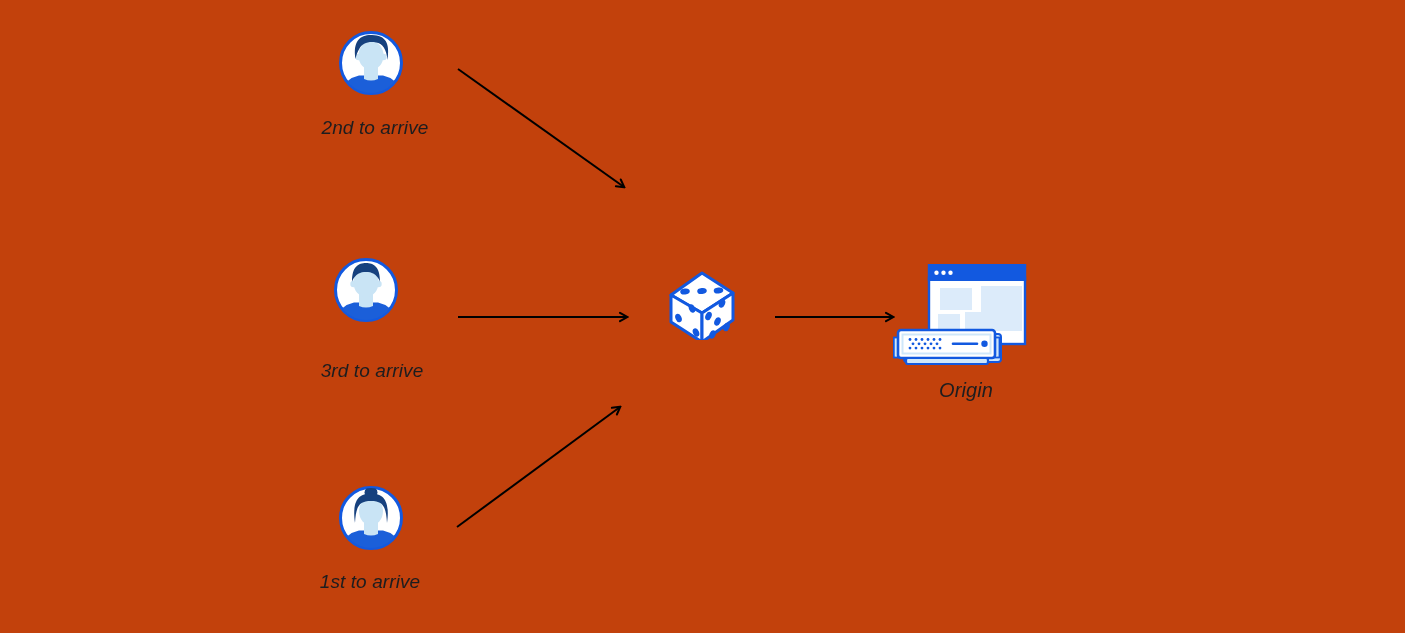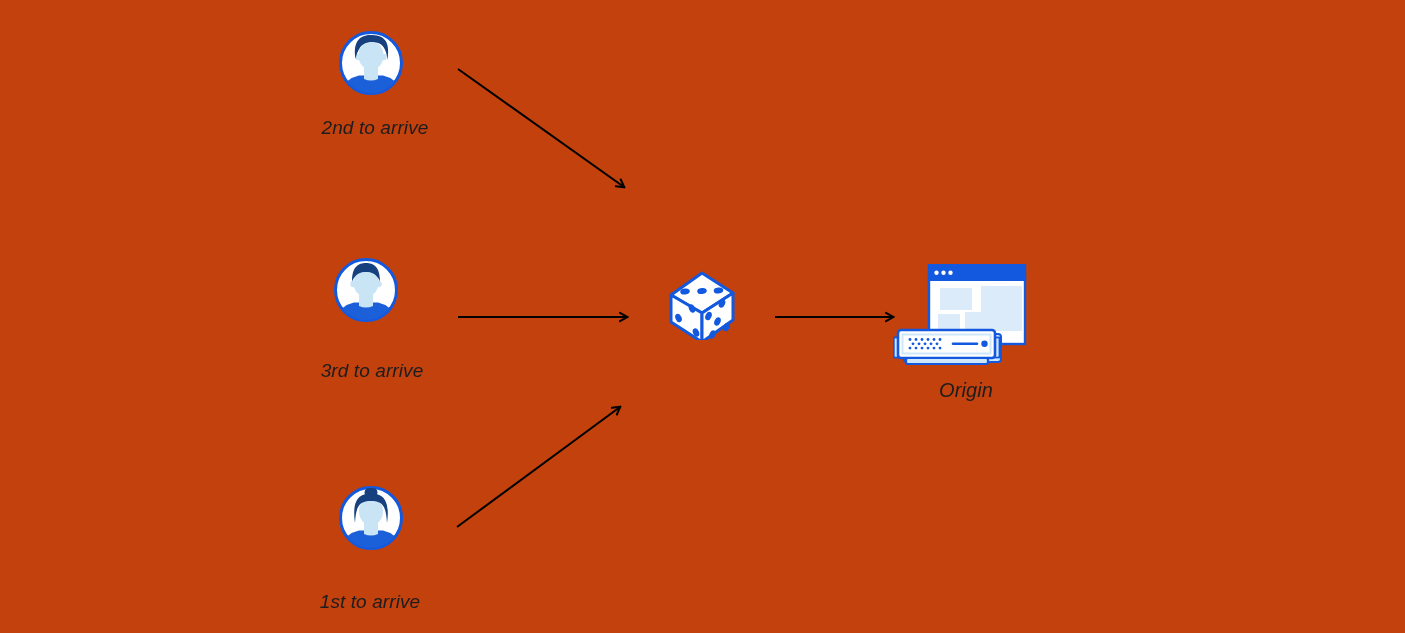--- a/index.html
+++ b/index.html
@@ -108,21 +108,21 @@
       <circle cx="33" cy="33" r="30.5" fill="#ffffff" stroke="#1259e0" stroke-width="3"></circle>
       <g clip-path="url(#ac3)">
         <path d="M2,66 Q5,49 21,45.5 L45,45.5 Q61,49 64,66 Z" fill="#1b5fd9"></path>
         <path d="M26,32 H40 V49 Q33,52 26,49 Z" fill="#c9e4f5"></path>
         <ellipse cx="33" cy="7.5" rx="6.5" ry="5.5" fill="#16417e"></ellipse>
         <ellipse cx="33" cy="26" rx="12" ry="14.5" fill="#c9e4f5"></ellipse>
         <path d="M17,38 C13.5,14 22,8.5 33,8.5 C44,8.5 52.5,14 49,38 C48,22 45.5,16 33,16 C20.5,16 18,22 17,38 Z" fill="#16417e"></path>
       </g>
     </svg>
   </div>
-  <div class="node-label" style="left:370px; top:591px;">1st to arrive</div>
+  <div class="node-label" style="left:370px; top:571px;">1st to arrive</div>
 
   <div class="node" style="left:669px; top:270px;">
     <svg width="66" height="70" viewBox="0 0 66 70">
       <g fill="#ffffff" stroke="#1259e0" stroke-width="3" stroke-linejoin="round">
         <path d="M33,3 L64,23 L33,43 L2,25 Z"></path>
         <path d="M2,25 L33,43 L33,72 L2,52 Z"></path>
         <path d="M64,23 L33,43 L33,72 L64,50 Z"></path>
       </g>
       <g fill="#1259e0">
 

